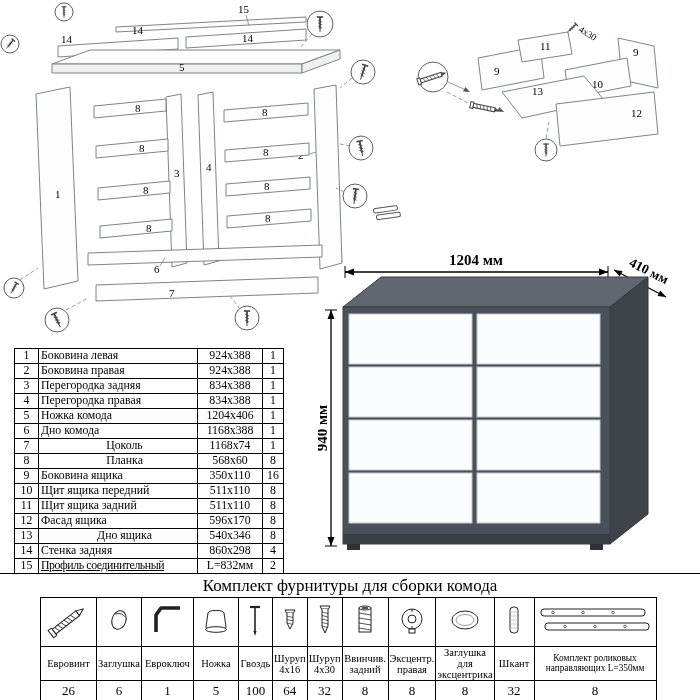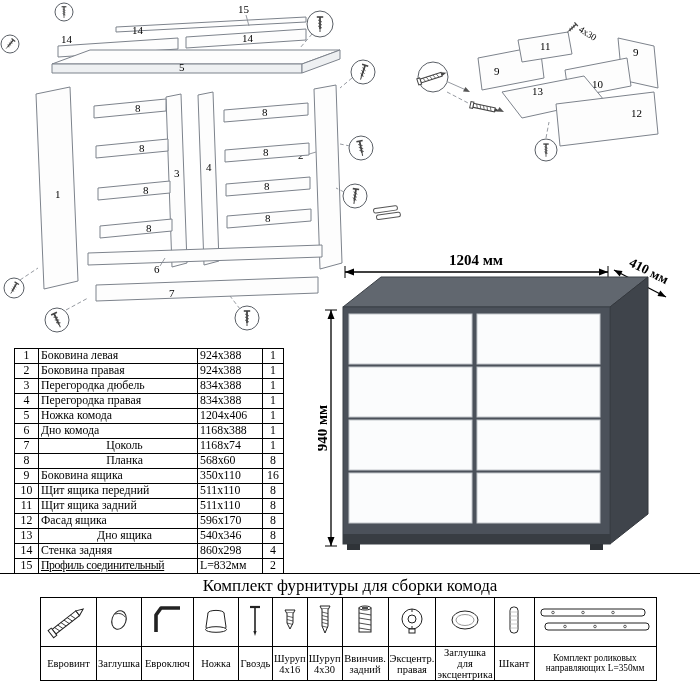--- a/index.html
+++ b/index.html
@@ -21,21 +21,21 @@
   .dimln{stroke:#000;stroke-width:1.3;}
   .dimtick{stroke:#000;stroke-width:1;}
   .dimhead{fill:#000;}
   .dim{font-size:15px;font-weight:bold;}
   .dim2{font-size:13.5px;font-weight:bold;}
   
   .parts-table{position:absolute;left:14px;top:348px;border-collapse:collapse;background:#fff;}
   .parts-table td{border:1px solid #000;font-size:11.8px;line-height:1;height:14px;padding:0 2px;white-space:nowrap;}
   .c-num{width:19px;text-align:center;}
   .c-name{width:141px;}
-  .c-size{width:60px;text-align:left;}
+  .c-size{width:60px;text-align:center;}
   .c-qty{width:16px;text-align:center;}
   .ind{padding-left:15px !important;text-align:center;}
   .small-name{font-size:10px;letter-spacing:-0.4px;text-decoration:underline;}
   
   .rule{position:absolute;left:0;top:573px;width:700px;border-top:1px solid #000;}
   .hw-title{position:absolute;left:0;top:576px;width:700px;text-align:center;font-size:17px;}
   .hw-table{position:absolute;left:40px;top:597px;border-collapse:collapse;background:#fff;table-layout:fixed;}
   .hw-table td{border:1px solid #000;text-align:center;vertical-align:middle;padding:0;overflow:hidden;}
   .hw-icons td{height:46px;}
   .hw-names td{height:28px;font-size:10.5px;line-height:1.05;padding:0 1px;}
@@ -200,21 +200,21 @@
           <td class="c-qty">1</td>
         </tr>
       <tr>
           <td class="c-num">2</td>
           <td class="c-name">Боковина правая</td>
           <td class="c-size">924x388</td>
           <td class="c-qty">1</td>
         </tr>
       <tr>
           <td class="c-num">3</td>
-          <td class="c-name">Перегородка дюбель</td>
+          <td class="c-name">Перегородка задняя</td>
           <td class="c-size">834x388</td>
           <td class="c-qty">1</td>
         </tr>
       <tr>
           <td class="c-num">4</td>
           <td class="c-name">Перегородка правая</td>
           <td class="c-size">834x388</td>
           <td class="c-qty">1</td>
         </tr>
       <tr>
@@ -454,16 +454,30 @@
         <td>Ножка</td>
         <td>Гвоздь</td>
         <td>Шуруп 4x16</td>
         <td>Шуруп 4x30</td>
         <td>Ввинчив. задний</td>
         <td>Эксцентр. правая</td>
         <td>Заглушка для эксцентрика</td>
         <td>Шкант</td>
         <td class="tiny">Комплект роликовых направляющих L=350мм</td>
       </tr>
+      <tr class="hw-qty">
+        <td>26</td>
+        <td>6</td>
+        <td>1</td>
+        <td>5</td>
+        <td>100</td>
+        <td>64</td>
+        <td>32</td>
+        <td>8</td>
+        <td>8</td>
+        <td>8</td>
+        <td>32</td>
+        <td>8</td>
+      </tr>
     </tbody>
   </table>
 
 </div>
 
 </body></html>

